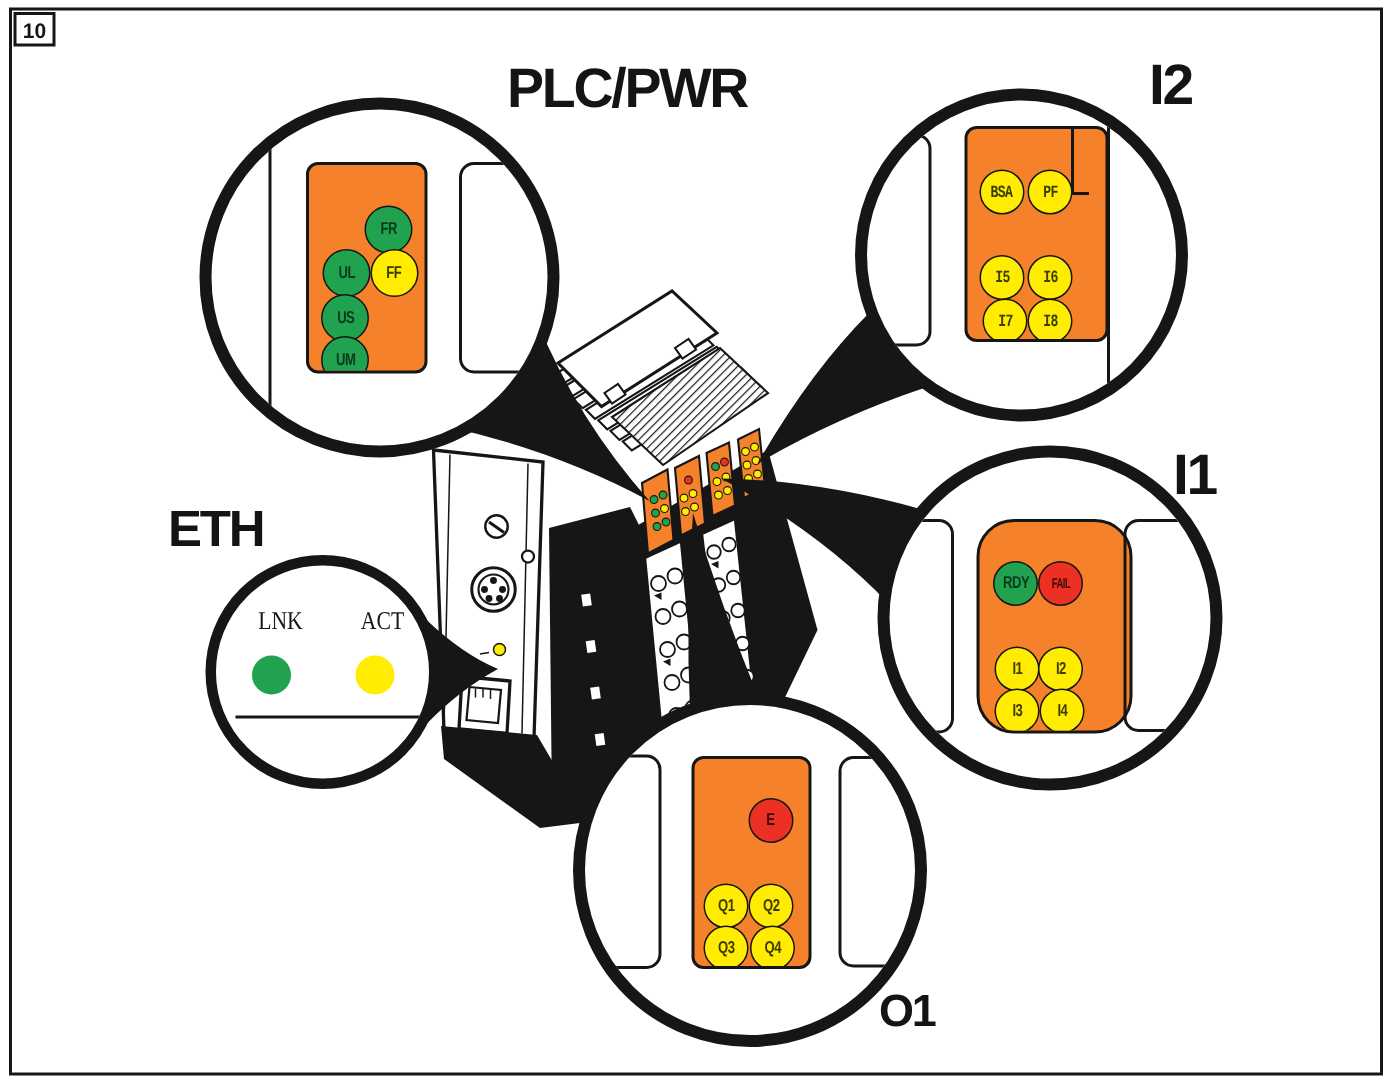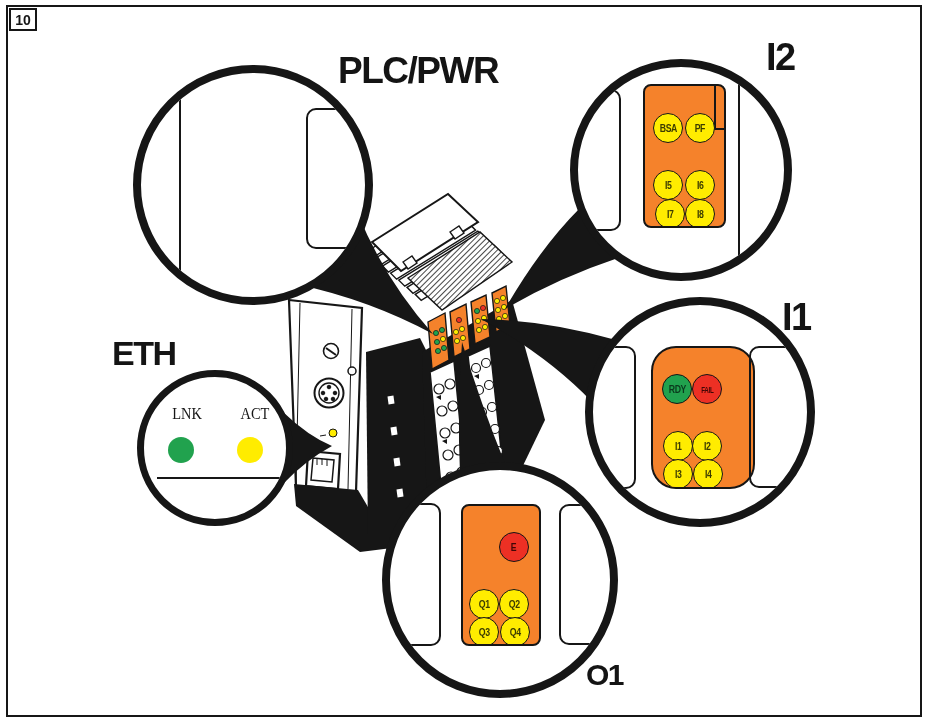--- a/index.html
+++ b/index.html
@@ -184,29 +184,46 @@
     <path d="M580,208 Q540,248 505,309 Q558,278 618,258 Z"></path>
     <path d="M616,340 Q545,320 481,319 Q548,356 592,402 Z"></path>
     <path d="M506,466 Q480,402 462,342 Q457,408 460,474 Z"></path>
     <path d="M283,412 Q308,436 332,446 Q306,460 283,484 Z"></path>
   </g>
 </svg>
 
 <div class="callout" style="left:133px;top:65px;width:240px;height:240px;">
   <div class="inner">
     <div class="vline" style="left:38px;top:20px;height:186px;"></div>
+    <div class="panel" style="left:63px;top:35px;width:81px;height:141px;">
+      <span class="led led32" style="left:37px;top:27px;" data-c="green">
+          <i>FR</i>
+        </span>
+      <span class="led led32" style="left:9px;top:56px;" data-c="green">
+          <i>UL</i>
+        </span>
+      <span class="led led32" style="left:41px;top:56px;" data-c="yellow">
+          <i>FF</i>
+        </span>
+      <span class="led led32" style="left:8px;top:86px;" data-c="green">
+          <i>US</i>
+        </span>
+      <span class="led led32" style="left:8px;top:114px;" data-c="green">
+          <i>UM</i>
+        </span>
+    </div>
     <div class="ghost-rect" style="left:165px;top:35px;width:130px;height:141px;"></div>
   </div>
 </div>
-<div class="big-label" style="left:338px;top:50px;font-size:37px;">PLC/PWR</div>
+<div class="big-label" style="left:338px;top:38px;font-size:37px;">PLC/PWR</div>
 
 <div class="callout" style="left:570px;top:59px;width:222px;height:222px;">
   <div class="inner">
     <div class="ghost-rect" style="left:-60px;top:22px;width:103px;height:142px;"></div>
-    <div class="panel" style="left:65px;top:17px;width:83px;height:144px;">
+    <div class="panel" style="left:65px;top:17px;width:96px;height:144px;font-family:Liberation Mono, monospace;">
       <div style="position:absolute;left:69px;top:0;width:2px;height:44px;background:#161616;"></div>
       <div style="position:absolute;left:69px;top:42px;width:12px;height:2px;background:#161616;"></div>
       <span class="led" style="left:8px;top:27px;" data-c="yellow">
           <i>BSA</i>
         </span>
       <span class="led" style="left:40px;top:27px;" data-c="yellow">
           <i>PF</i>
         </span>
       <span class="led" style="left:8px;top:84px;" data-c="yellow">
           <i>I5</i>

